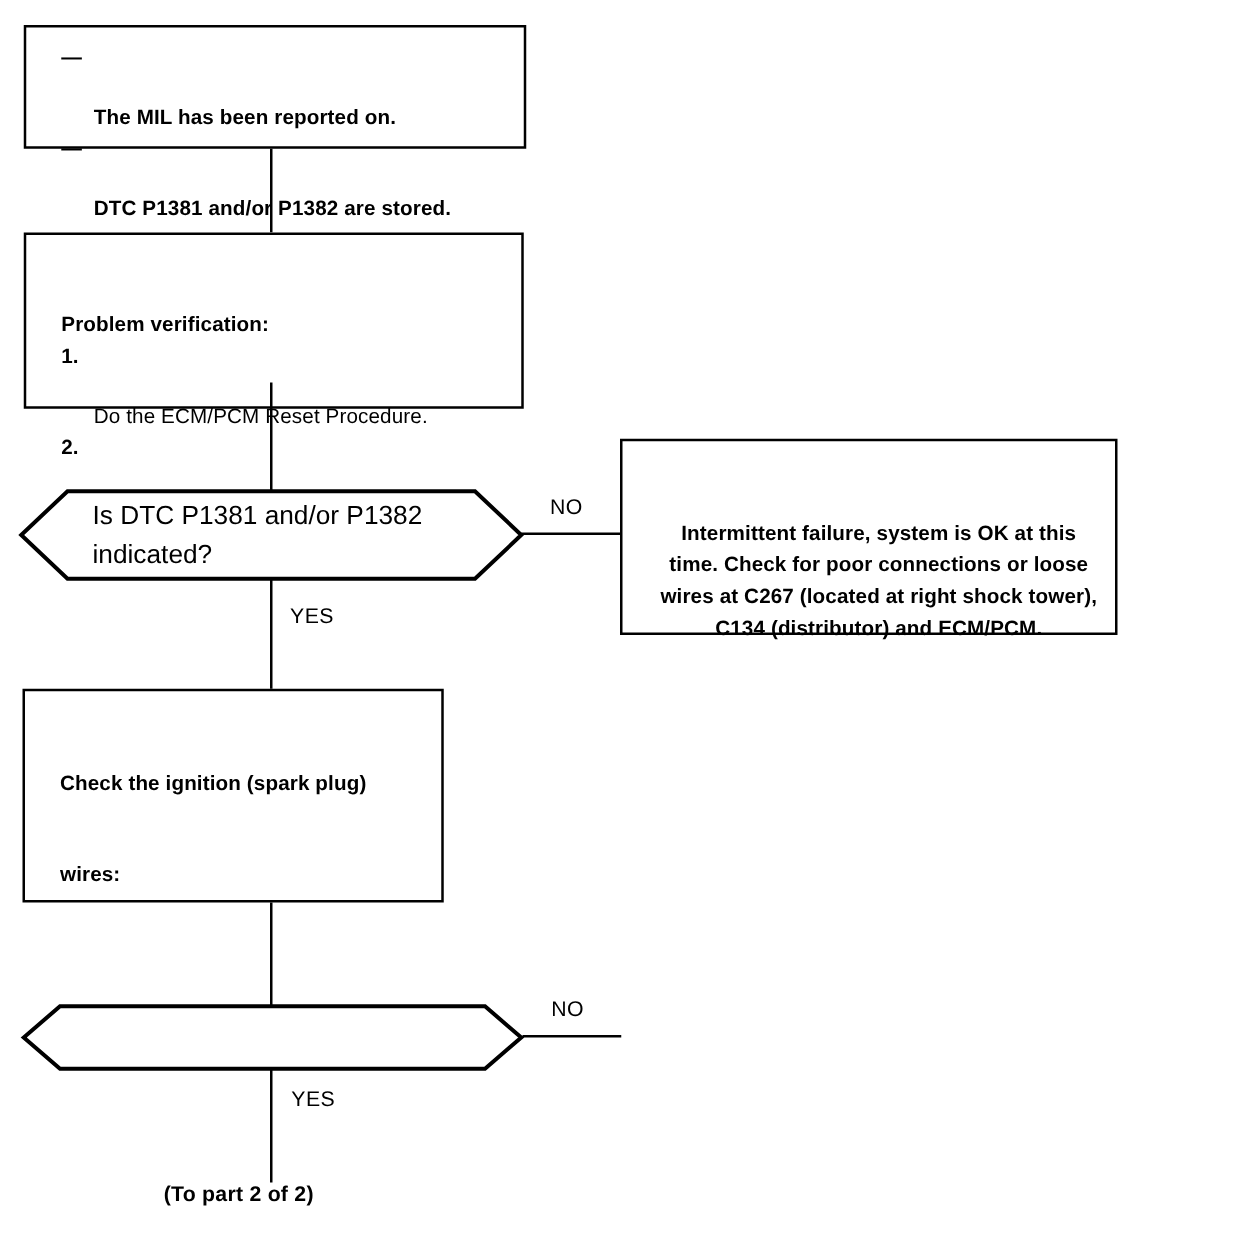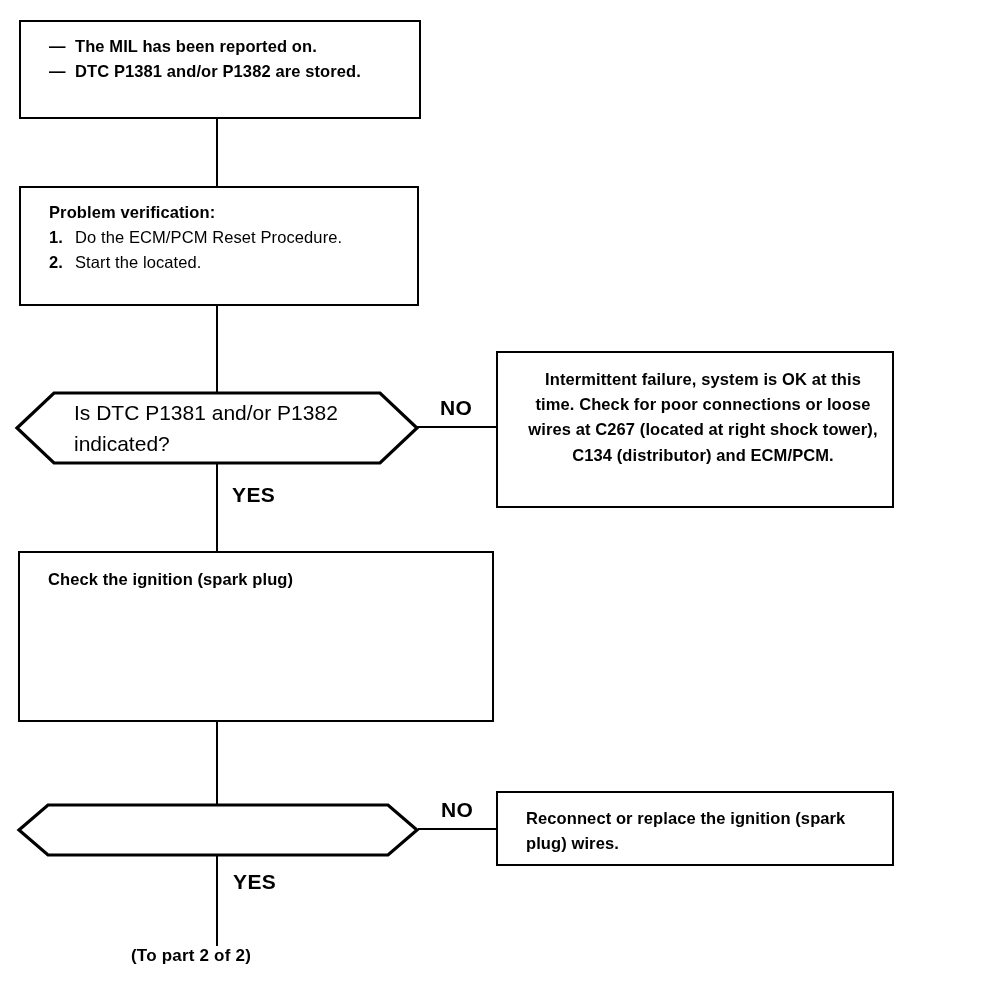--- a/index.html
+++ b/index.html
@@ -22,39 +22,40 @@
   .node-box {
     position: absolute;
     box-sizing: border-box;
     border: 2px solid #000;
     background: #fff;
   }
   .node-text {
     font-size: 16.5px;
     line-height: 1.53;
     letter-spacing: 0.1px;
+    margin-top: 48px;
   }
   .bold { font-weight: bold; }
   .reg  { font-weight: normal; }
 
   
   #box-symptoms { left: 19px; top: 20px; width: 402px; height: 99px; }
   #box-symptoms .inner { padding: 12px 10px 0 28px; }
   .dash-row { display: flex; align-items: flex-start; }
   .dash-mark {
     flex: 0 0 auto;
     width: 26px;
     font-weight: bold;
     font-size: 16.5px;
     line-height: 1.53;
   }
   .dash-text { flex: 1 1 auto; }
 
   
-  #box-verify { left: 19px; top: 186px; width: 400px; height: 120px; }
+  #box-verify { left: 19px; top: 186px; width: 400px; height: 141px; }
   #box-verify .inner { padding: 12px 12px 0 28px; }
   .num-row { display: flex; align-items: flex-start; }
   .num-mark {
     flex: 0 0 auto;
     width: 26px;
     font-weight: bold;
     font-size: 16.5px;
     line-height: 1.53;
   }
   .num-text { flex: 1 1 auto; }
@@ -77,21 +78,21 @@
     justify-content: center; text-align: center;
   }
 
   
   #box-intermittent { left: 496px; top: 351px; width: 398px; height: 157px; }
   #box-intermittent .inner { padding: 14px 12px 0 28px; text-align: center; }
   #box-reconnect { left: 496px; top: 791px; width: 398px; height: 75px; }
   #box-reconnect .inner { padding: 13px 12px 0 28px; }
 
   
-  #box-check-wires { left: 18px; top: 551px; width: 476px; height: 171px; }
+  #box-check-wires { left: 18px; top: 551px; width: 337px; height: 171px; }
   #box-check-wires .inner { padding: 14px 14px 0 28px; }
   .justified {
     text-align: justify;
     text-align-last: left;
   }
 
   
   .v-line { position: absolute; width: 2px; background: #000; }
   .h-line { position: absolute; height: 2px; background: #000; }
 
@@ -99,22 +100,22 @@
   #conn-2      { left: 216px; top: 306px; height: 86px; }
   #conn-3      { left: 216px; top: 464px; height: 88px; }
   #conn-4      { left: 216px; top: 722px; height: 82px; }
   #conn-5      { left: 216px; top: 856px; height: 90px; }
   #conn-no-1   { left: 417px; top: 426px; width: 80px; }
   #conn-no-2   { left: 418px; top: 828px; width: 79px; }
 
   
   .branch-label {
     position: absolute;
-    font-size: 21px;
-    font-weight: bold;
+    font-size: 17px;
+    font-weight: normal;
     letter-spacing: 0.4px;
   }
   #label-yes-1 { left: 232px; top: 483px; }
   #label-no-1  { left: 440px; top: 396px; }
   #label-yes-2 { left: 233px; top: 870px; }
   #label-no-2  { left: 441px; top: 798px; }
 
   
   #footer-note {
     position: absolute;
@@ -176,38 +177,34 @@
       <div class="node-text bold">Intermittent failure, system is OK at this time. Check for poor connections or loose wires at C267 (located at right shock tower), C134 (distributor) and ECM/PCM.</div>
     </div>
   </div>
 
   <div class="v-line" id="conn-3"></div>
   <div class="branch-label" id="label-yes-1">YES</div>
 
   <div class="node-box" id="box-check-wires">
     <div class="inner">
       <div class="node-text bold">Check the ignition (spark plug)</div>
+      <div class="node-text bold">wires:</div>
     </div>
   </div>
 
   <div class="v-line" id="conn-4"></div>
 
   <div class="hex-wrap" id="hex-wires">
     <svg width="404" height="56" viewBox="0 0 404 56">
       <polygon points="3,28 32,3 372,3 401,28 372,53 32,53" fill="#ffffff" stroke="#000000" stroke-width="3.2" stroke-linejoin="miter"></polygon>
     </svg>
   </div>
 
   <div class="h-line" id="conn-no-2"></div>
   <div class="branch-label" id="label-no-2">NO</div>
 
-  <div class="node-box" id="box-reconnect">
-    <div class="inner">
-      <div class="node-text bold">Reconnect or replace the ignition (spark plug) wires.</div>
-    </div>
-  </div>
 
   <div class="v-line" id="conn-5"></div>
   <div class="branch-label" id="label-yes-2">YES</div>
 
   <div id="footer-note">(To part 2 of 2)</div>
 
 </div>
 
 </body></html>

